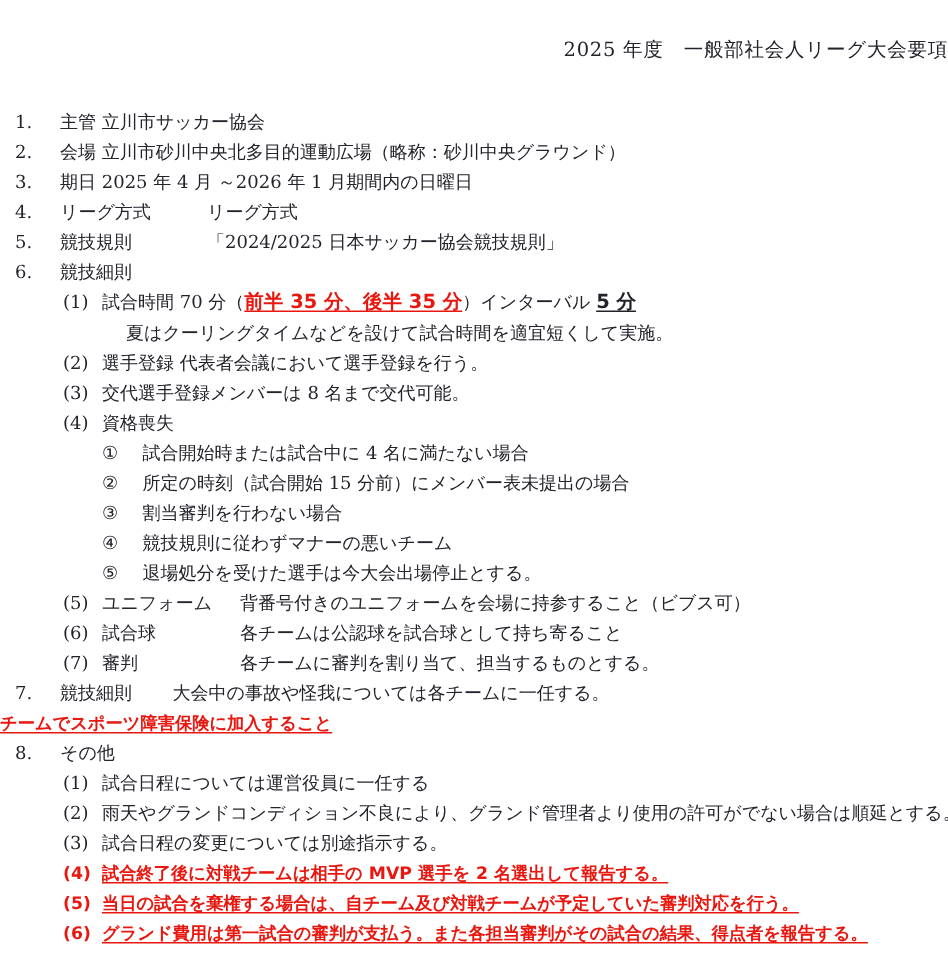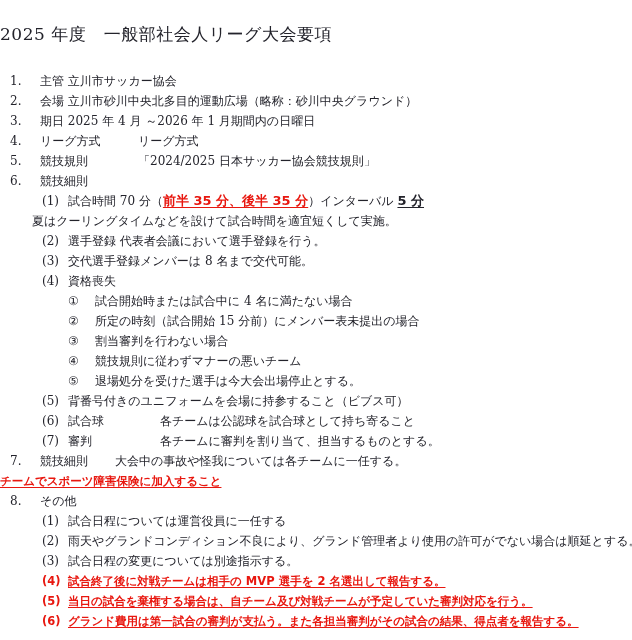--- a/index.html
+++ b/index.html
@@ -6,36 +6,36 @@
   html, body { width: 632px; height: 640px; }
   body {
     background: #ffffff;
     font-family: "DejaVu Serif", "Liberation Serif", serif;
     font-size: 12px;
     color: #23232b;
     overflow: hidden;
   }
   .page { width: 632px; height: 640px; padding-top: 22px; overflow: hidden; }
   .doc-title {
-    text-align: left;
-    font-size: 17px;
+    text-align: right;
+    font-size: 13px;
     line-height: 24px;
     white-space: nowrap;
     letter-spacing: 0.5px;
   }
   .list { margin-top: 25px; }
   .row { display: flex; line-height: 20px; white-space: nowrap; }
   .row .no { flex: 0 0 auto; }
   .lv1 { padding-left: 10px; }
   .lv1 > .no { width: 30px; }
   .lv2 { padding-left: 42px; }
   .lv2 > .no { width: 26px; }
   .lv3 { padding-left: 68px; }
   .lv3 > .no { width: 27px; }
-  .cont-1 { padding-left: 32px; text-align: center; }   
+  .cont-1 { padding-left: 84px; text-align: center; }   
   .cont-7 { }  
   .label-98 { flex: 0 0 98px; }     
   .label-92 { flex: 0 0 92px; }     
   .label-75 { flex: 0 0 75px; }     
   .em {
     font-family: "DejaVu Sans", "Liberation Sans", sans-serif;
     font-weight: bold;
     text-decoration: underline;
     text-underline-offset: 2px;
     font-size: 13px;
@@ -130,20 +130,21 @@
       <span class="no">④</span>
       <span class="txt">競技規則に従わずマナーの悪いチーム</span>
     </div>
     <div class="row lv3">
       <span class="no">⑤</span>
       <span class="txt">退場処分を受けた選手は今大会出場停止とする。</span>
     </div>
 
     <div class="row lv2">
       <span class="no">(5)</span>
+      <span class="label-92">ユニフォーム</span>
       <span class="txt">背番号付きのユニフォームを会場に持参すること（ビブス可）</span>
     </div>
 
     <div class="row lv2">
       <span class="no">(6)</span>
       <span class="label-92">試合球</span>
       <span class="txt">各チームは公認球を試合球として持ち寄ること</span>
     </div>
 
     <div class="row lv2">

